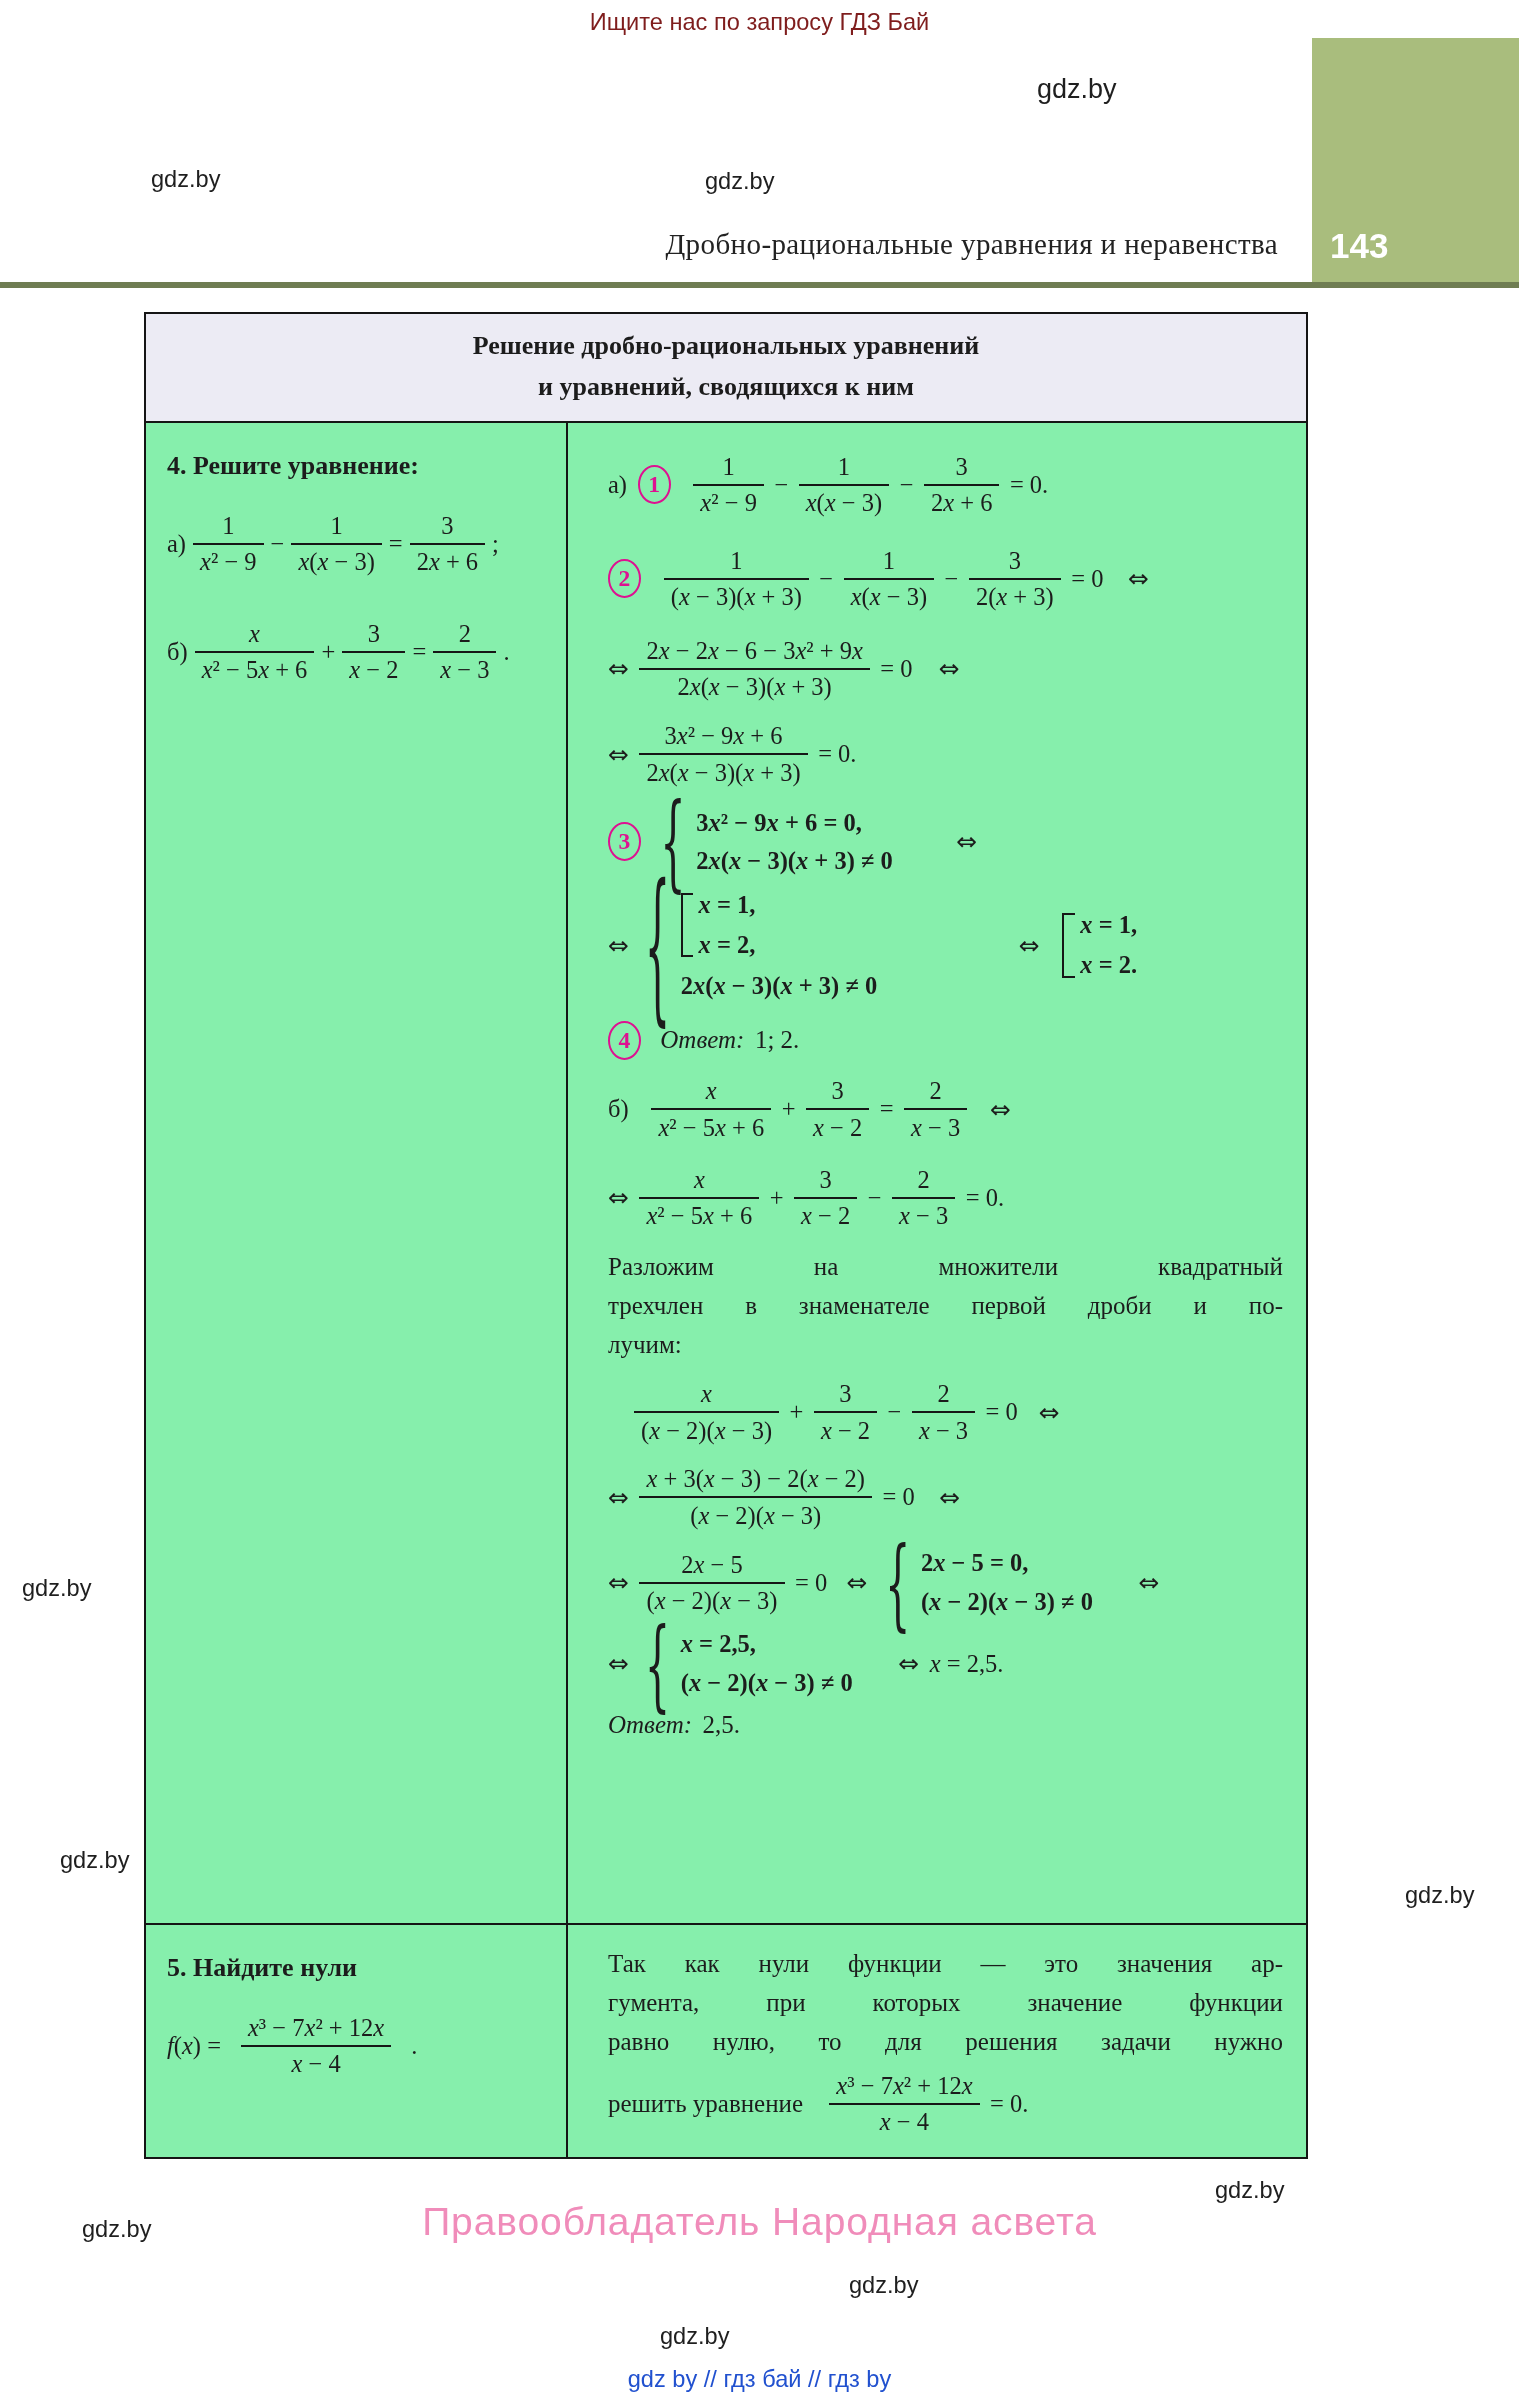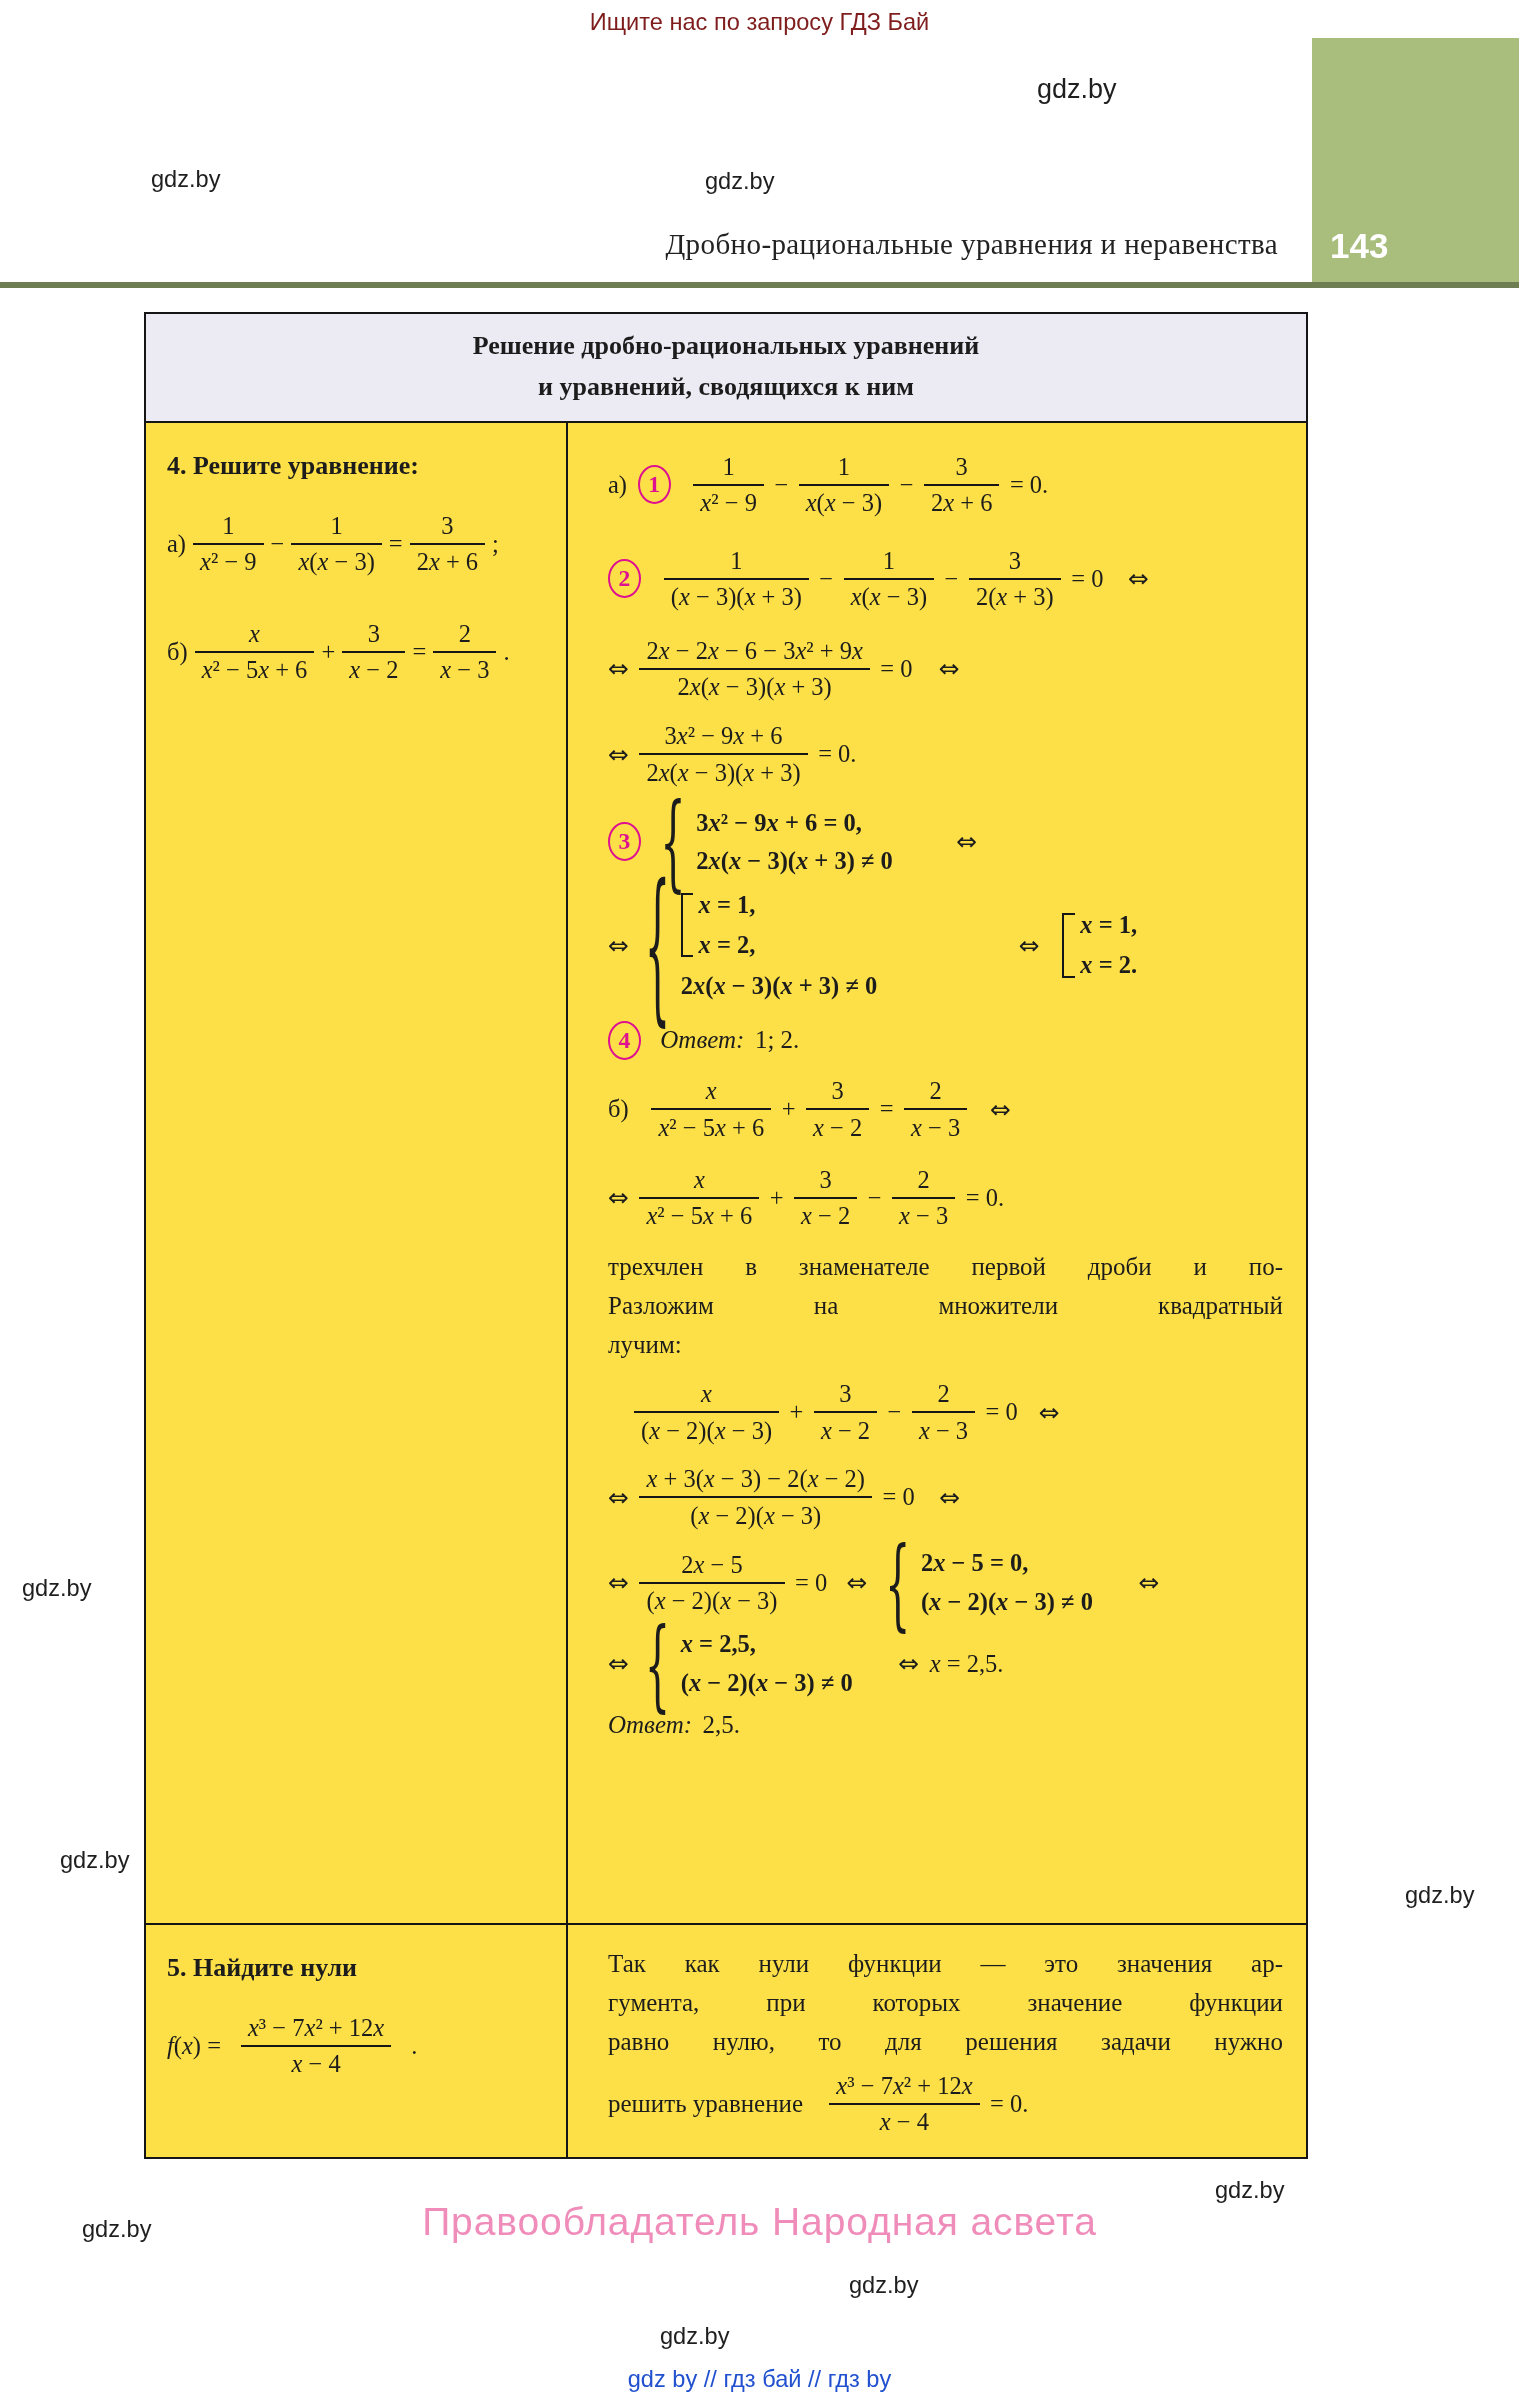--- a/index.html
+++ b/index.html
@@ -16,21 +16,21 @@
   
   .page-title { position:absolute; top:228px; left:350px; width:928px; text-align:right;
                 font-size:29px; letter-spacing:0.4px; color:#222; }
   .pagenum-box { position:absolute; left:1312px; top:38px; width:207px; height:244px; background:#a9bd7d; }
   .pagenum { position:absolute; left:1330px; top:226px; color:#ffffff;
              font-family:"Liberation Sans", sans-serif; font-weight:bold; font-size:35px; }
   .rule { position:absolute; left:0; top:282px; width:1519px; height:6.1px; background:#6f7d53; }
 
   
   .stable { position:absolute; left:144px; top:312px; width:1164px; height:1847px;
-            border:2.6px solid #151515; box-sizing:border-box; background:#fde047;
+            border:2.6px solid #151515; box-sizing:border-box; background:#86efac;
             display:flex; flex-direction:column; }
   .thead { height:109px; background:#ecebf4; border-bottom:2.6px solid #151515;
            box-sizing:border-box; text-align:center; padding-top:10.5px; }
   .thead div { font-weight:bold; font-size:26px; line-height:41px; }
   .trow1 { display:flex; height:1500px; box-sizing:border-box; }
   .trow2 { display:flex; flex:1; border-top:2.6px solid #151515; box-sizing:border-box; }
   .tleft { width:422px; border-right:2.6px solid #151515; box-sizing:border-box;
            padding:23px 12.3px 0 21px; }
   .tright { flex:1; padding:26px 23px 0 40px; box-sizing:border-box; }
 
@@ -280,22 +280,22 @@
             </span>
           <span class="math">−</span>
           <span class="frac">
               <span class="fn math">2</span>
               <span class="fd math"><i>x</i> − 3</span>
             </span>
           <span class="math">= 0.</span>
         </div>
 
         <div class="para" style="margin-top:14px">
+          <div class="just">Разложим на множители квадратный</div>
           <div class="just">трехчлен в знаменателе первой дроби и по-</div>
-          <div class="just">Разложим на множители квадратный</div>
           <div>лучим:</div>
         </div>
 
         <div class="ln" style="margin-top:12.3px">
           <span class="frac" style="margin-left:26px">
               <span class="fn math"><i>x</i></span>
               <span class="fd math">(<i>x</i> − 2)(<i>x</i> − 3)</span>
             </span>
           <span class="math">+</span>
           <span class="frac">

